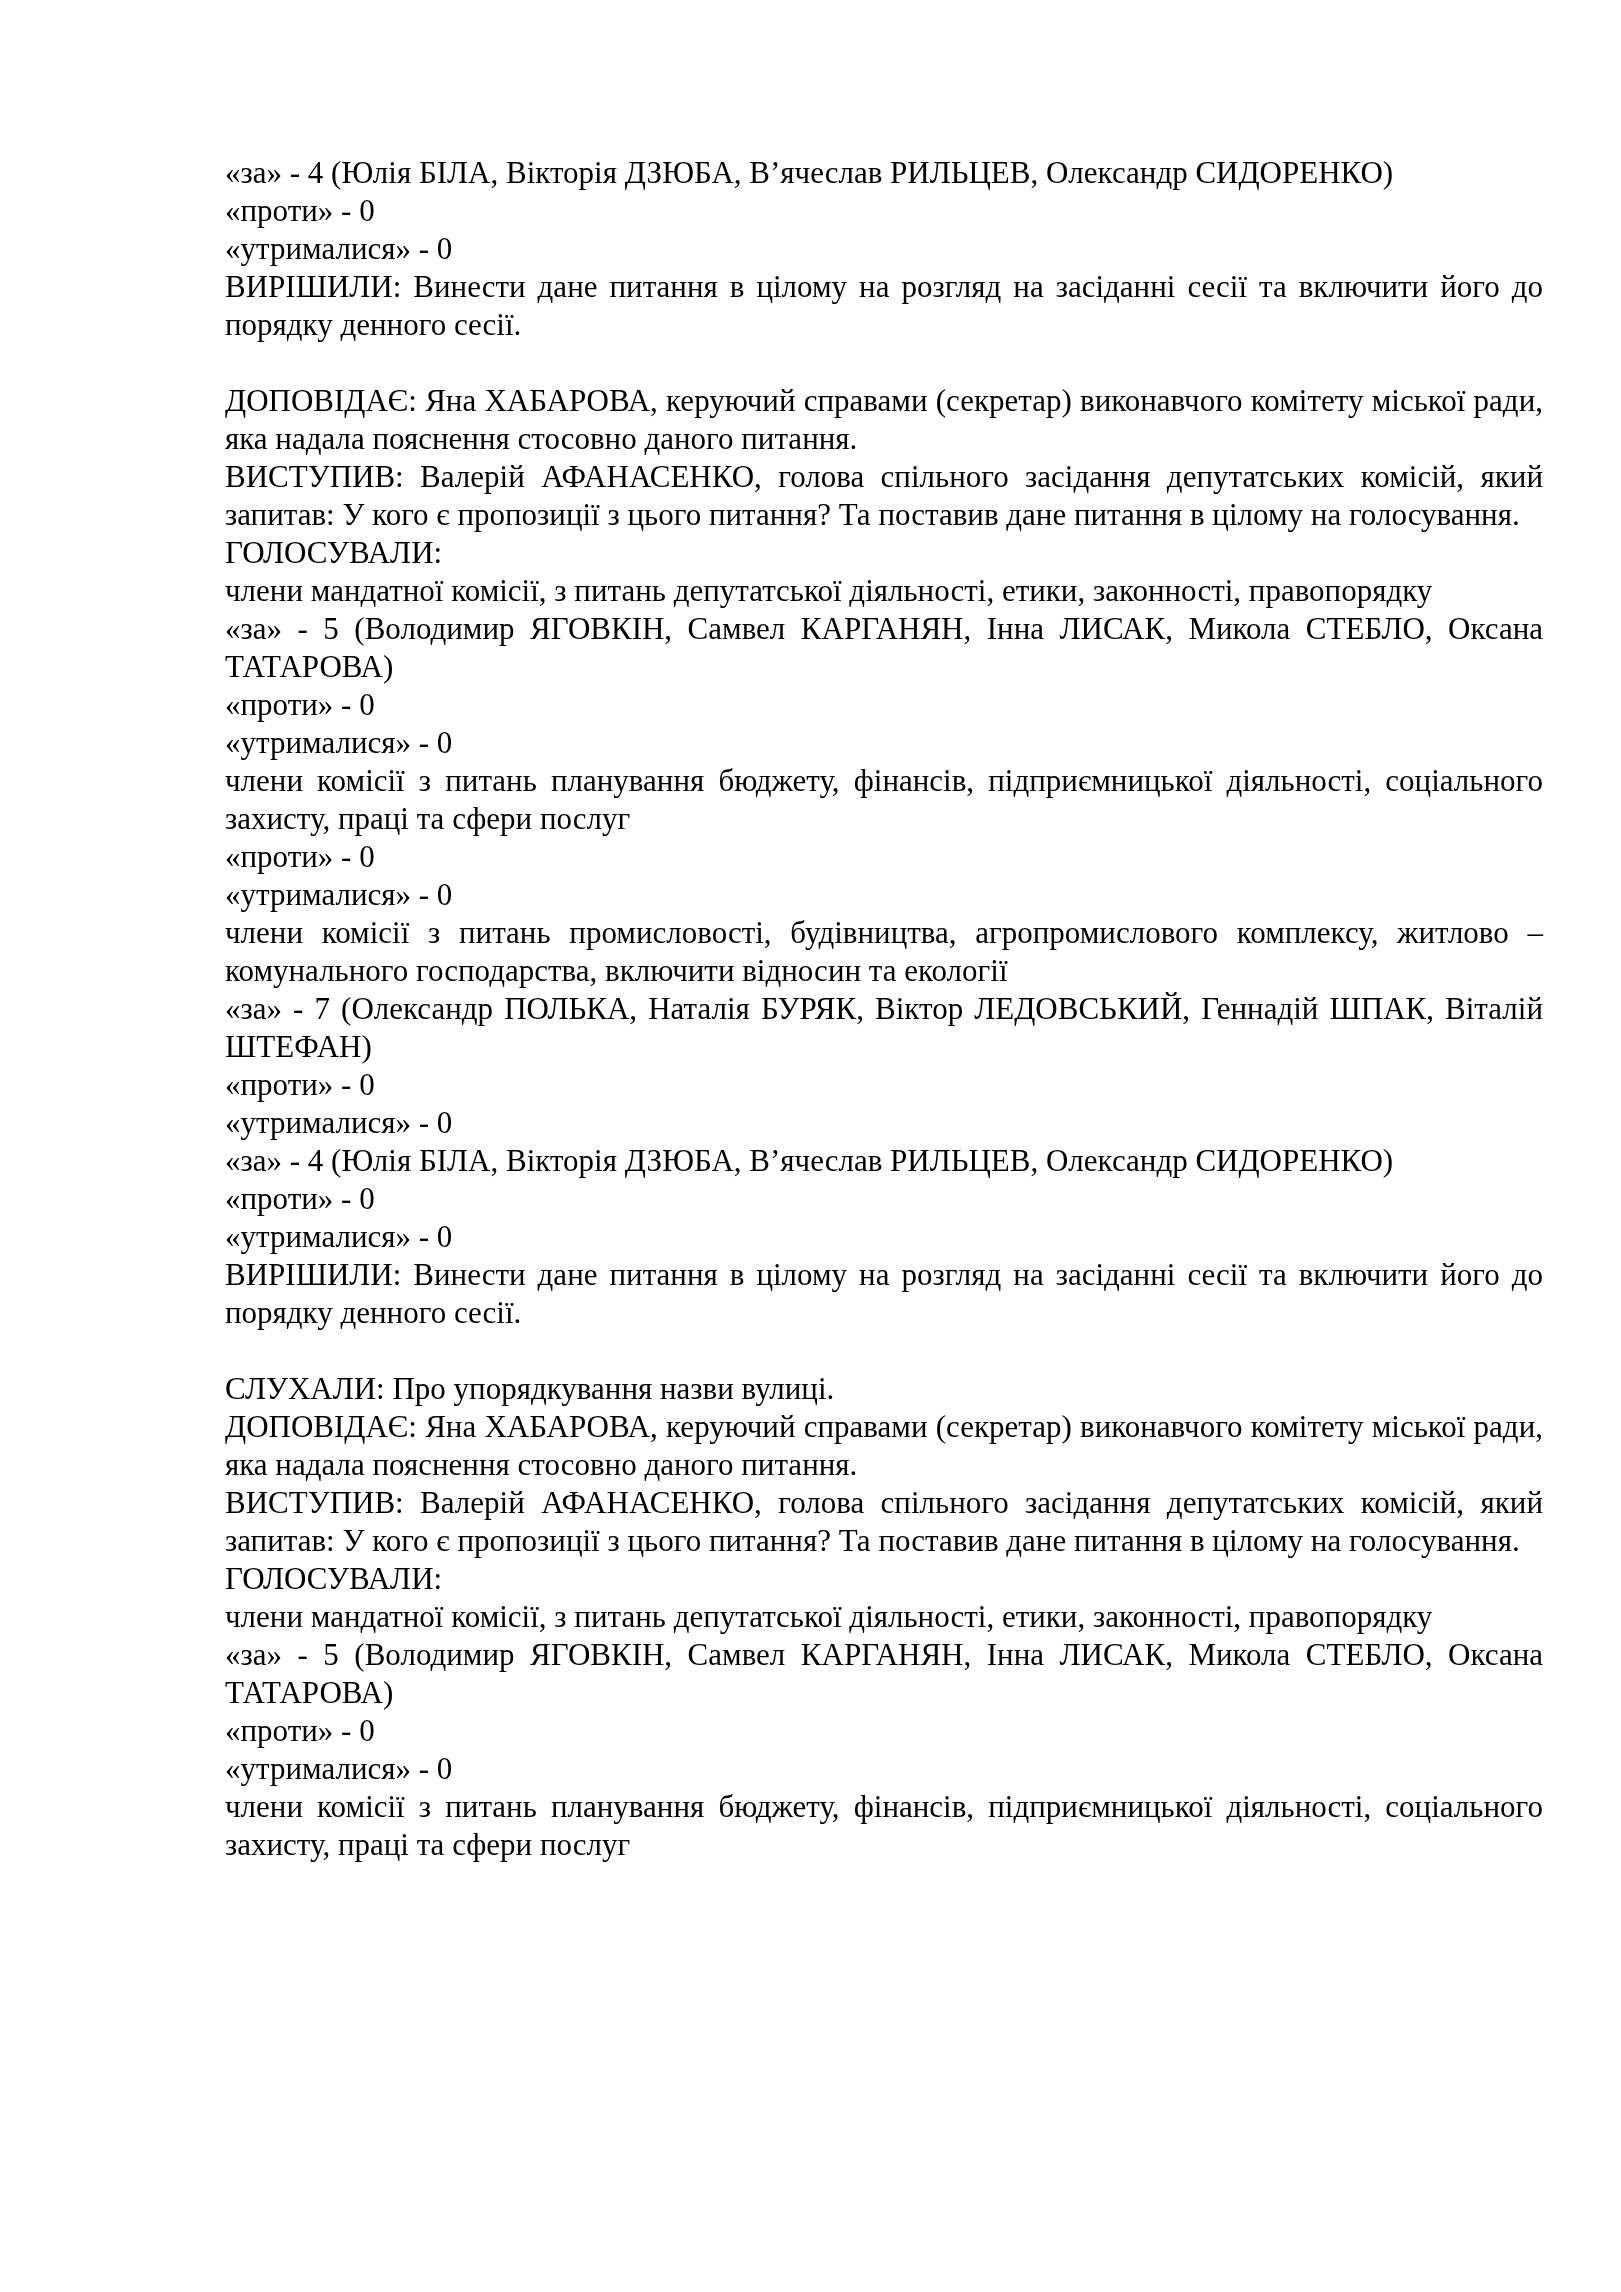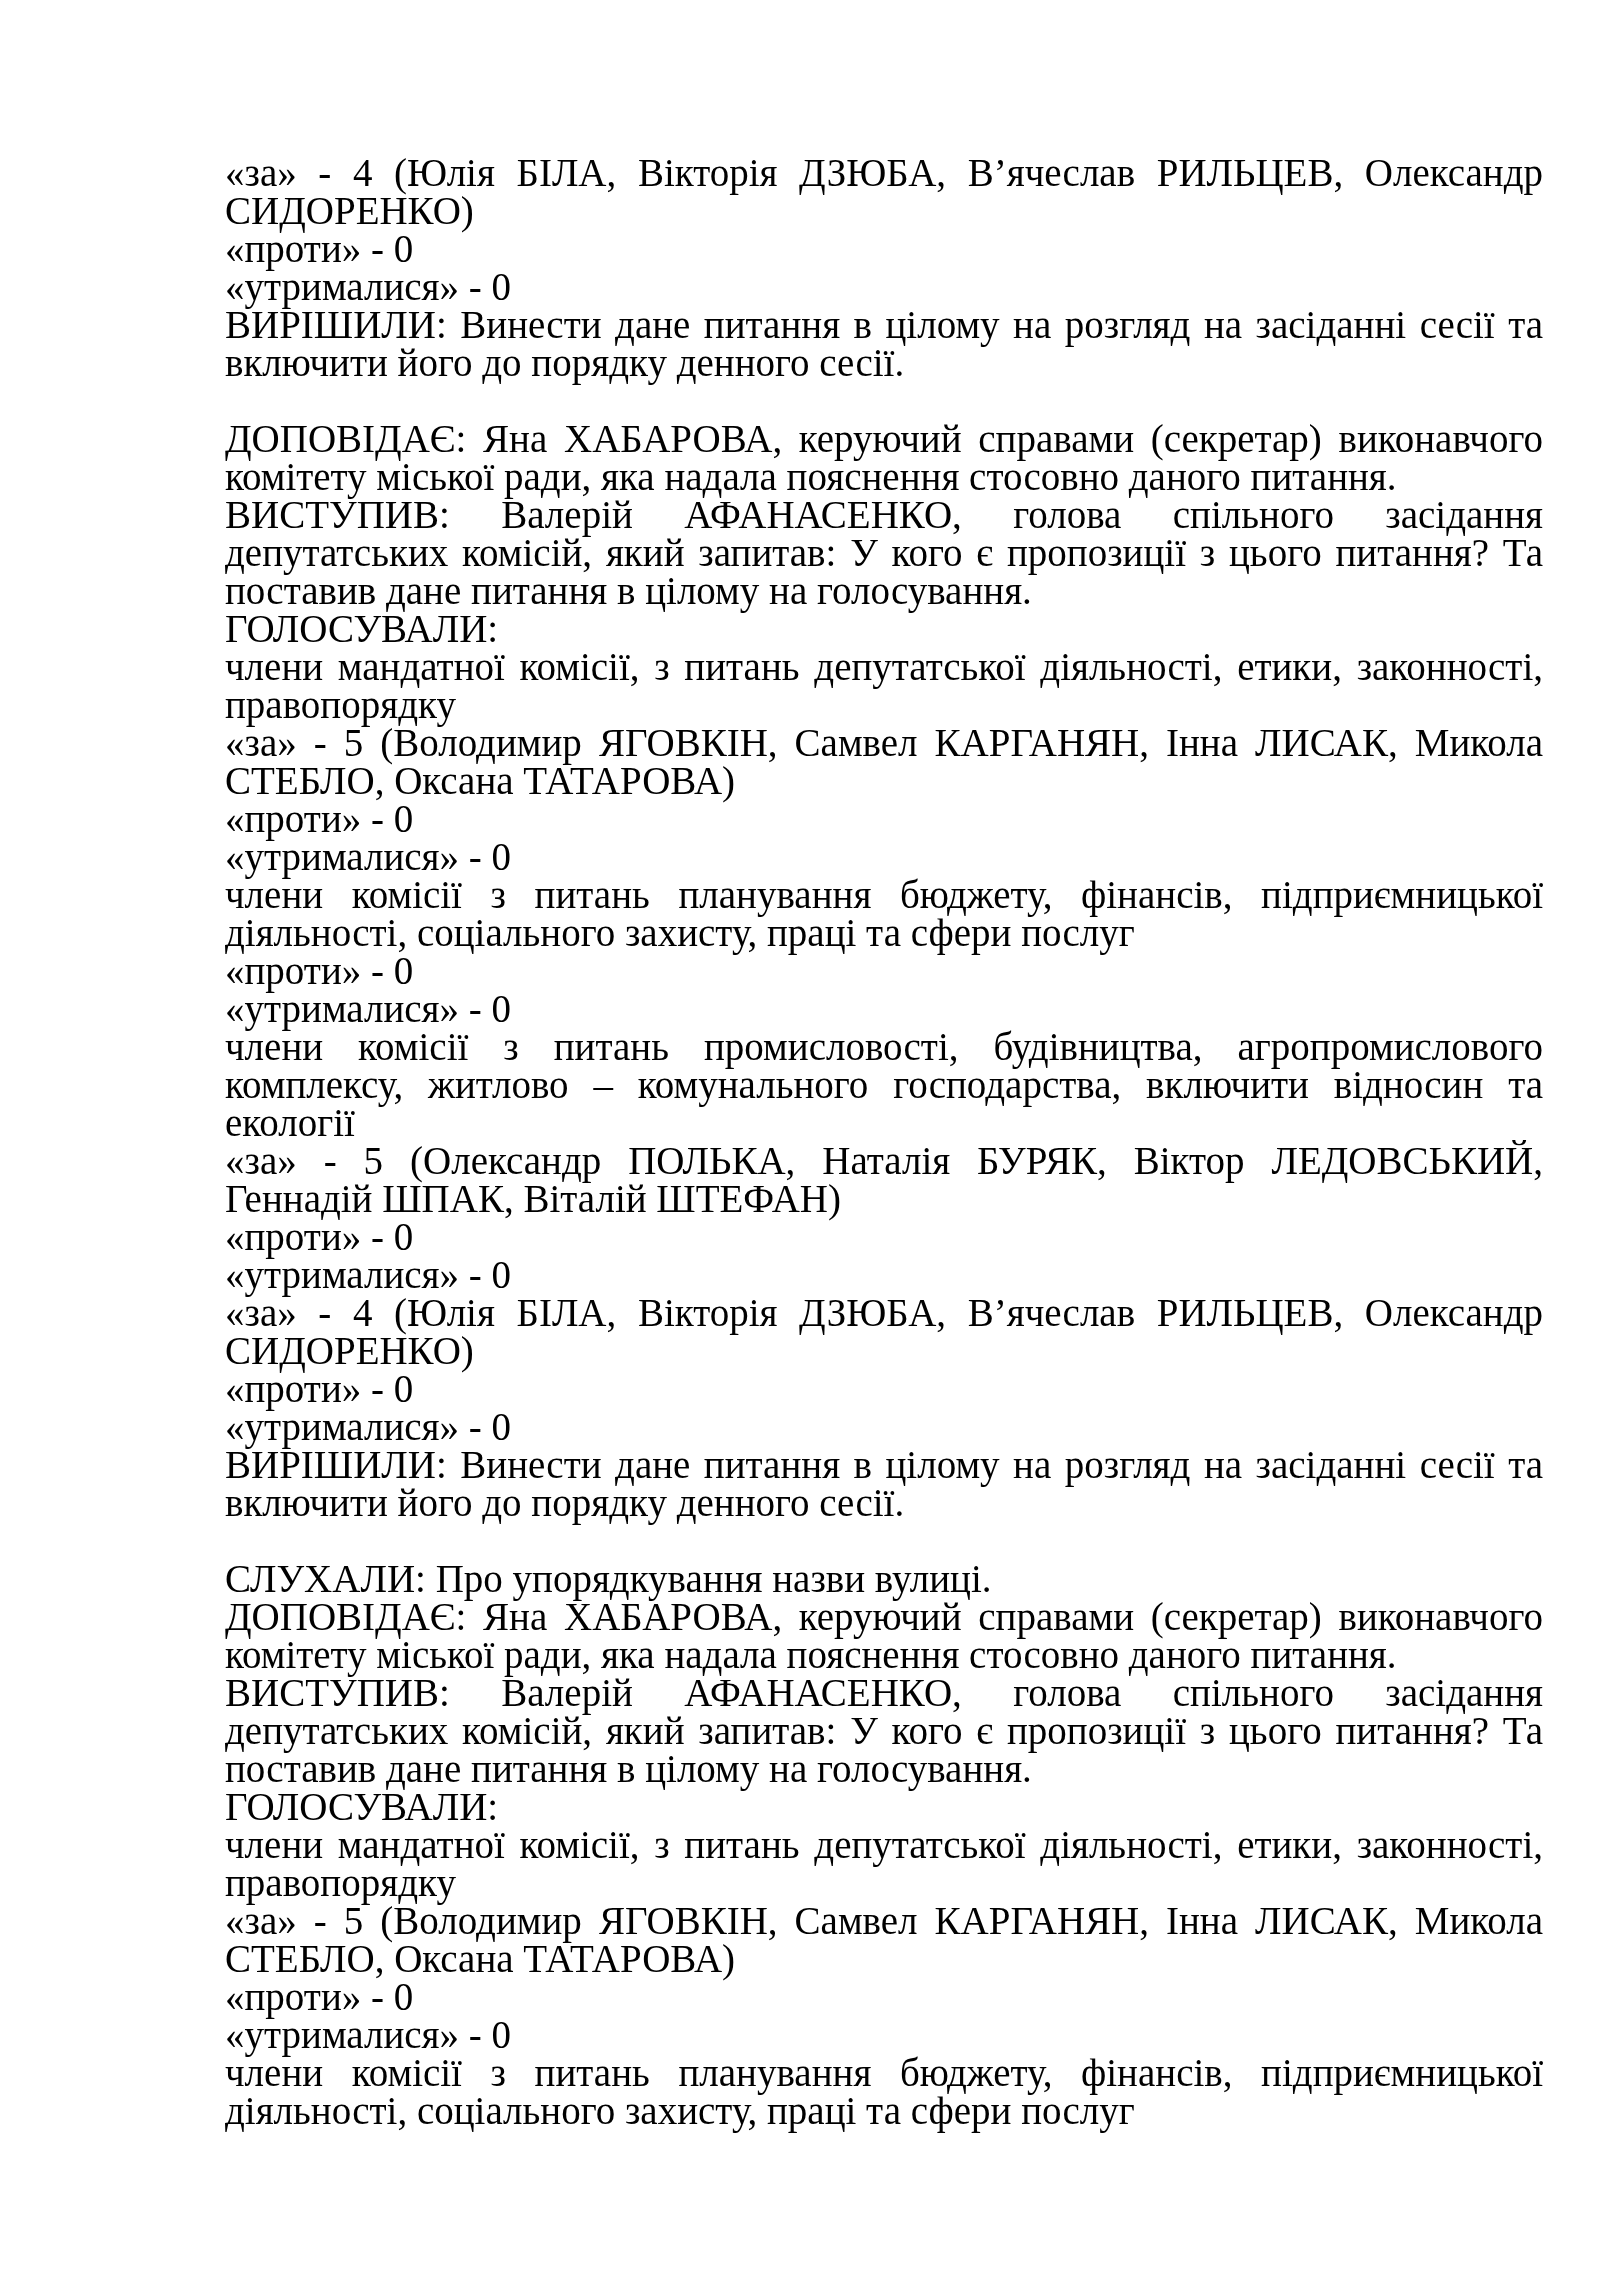--- a/index.html
+++ b/index.html
@@ -14,21 +14,21 @@
     background: #ffffff;
     margin: 0 auto;
     overflow: hidden;
   }
   .content {
     position: absolute;
     left: 225px;
     top: 154px;
     width: 1318px;
     font-family: "Liberation Serif", "DejaVu Serif", serif;
-    font-size: 39px;
+    font-size: 31px;
     line-height: 38px;
     color: #000000;
   }
   .section + .section {
     margin-top: 38px; 
   }
   .content p {
     margin: 0;
     padding: 0;
     text-align: justify;
@@ -52,21 +52,21 @@
         <p>ВИСТУПИВ: Валерій АФАНАСЕНКО, голова спільного засідання депутатських комісій, який запитав: У кого є пропозиції з цього питання? Та поставив дане питання в цілому на голосування.</p>
         <p>ГОЛОСУВАЛИ:</p>
         <p>члени мандатної комісії, з питань депутатської діяльності, етики, законності, правопорядку</p>
         <p>«за» - 5 (Володимир ЯГОВКІН, Самвел КАРГАНЯН, Інна ЛИСАК, Микола СТЕБЛО, Оксана ТАТАРОВА)</p>
         <p>«проти» - 0</p>
         <p>«утрималися» - 0</p>
         <p>члени комісії з питань планування бюджету, фінансів, підприємницької діяльності, соціального захисту, праці та сфери послуг</p>
         <p>«проти» - 0</p>
         <p>«утрималися» - 0</p>
         <p>члени комісії з питань промисловості, будівництва, агропромислового комплексу, житлово – комунального господарства, включити відносин та екології</p>
-        <p>«за» - 5 (Олександр ПОЛЬКА, Наталія БУРЯК, Віктор ЛЕДОВСЬКИЙ, Геннадій ШПАК, Віталій ШТЕФАН)</p>
+        <p>«за» - 7 (Олександр ПОЛЬКА, Наталія БУРЯК, Віктор ЛЕДОВСЬКИЙ, Геннадій ШПАК, Віталій ШТЕФАН)</p>
         <p>«проти» - 0</p>
         <p>«утрималися» - 0</p>
         <p>«за» - 4 (Юлія БІЛА, Вікторія ДЗЮБА, В’ячеслав РИЛЬЦЕВ, Олександр СИДОРЕНКО)</p>
         <p>«проти» - 0</p>
         <p>«утрималися» - 0</p>
         <p>ВИРІШИЛИ: Винести дане питання в цілому на розгляд на засіданні сесії та включити його до порядку денного сесії.</p>
       </div>
       <div class="section">
         <p>СЛУХАЛИ: Про упорядкування назви вулиці.</p>
         <p>ДОПОВІДАЄ: Яна ХАБАРОВА, керуючий справами (секретар) виконавчого комітету міської ради, яка надала пояснення стосовно даного питання.</p>

